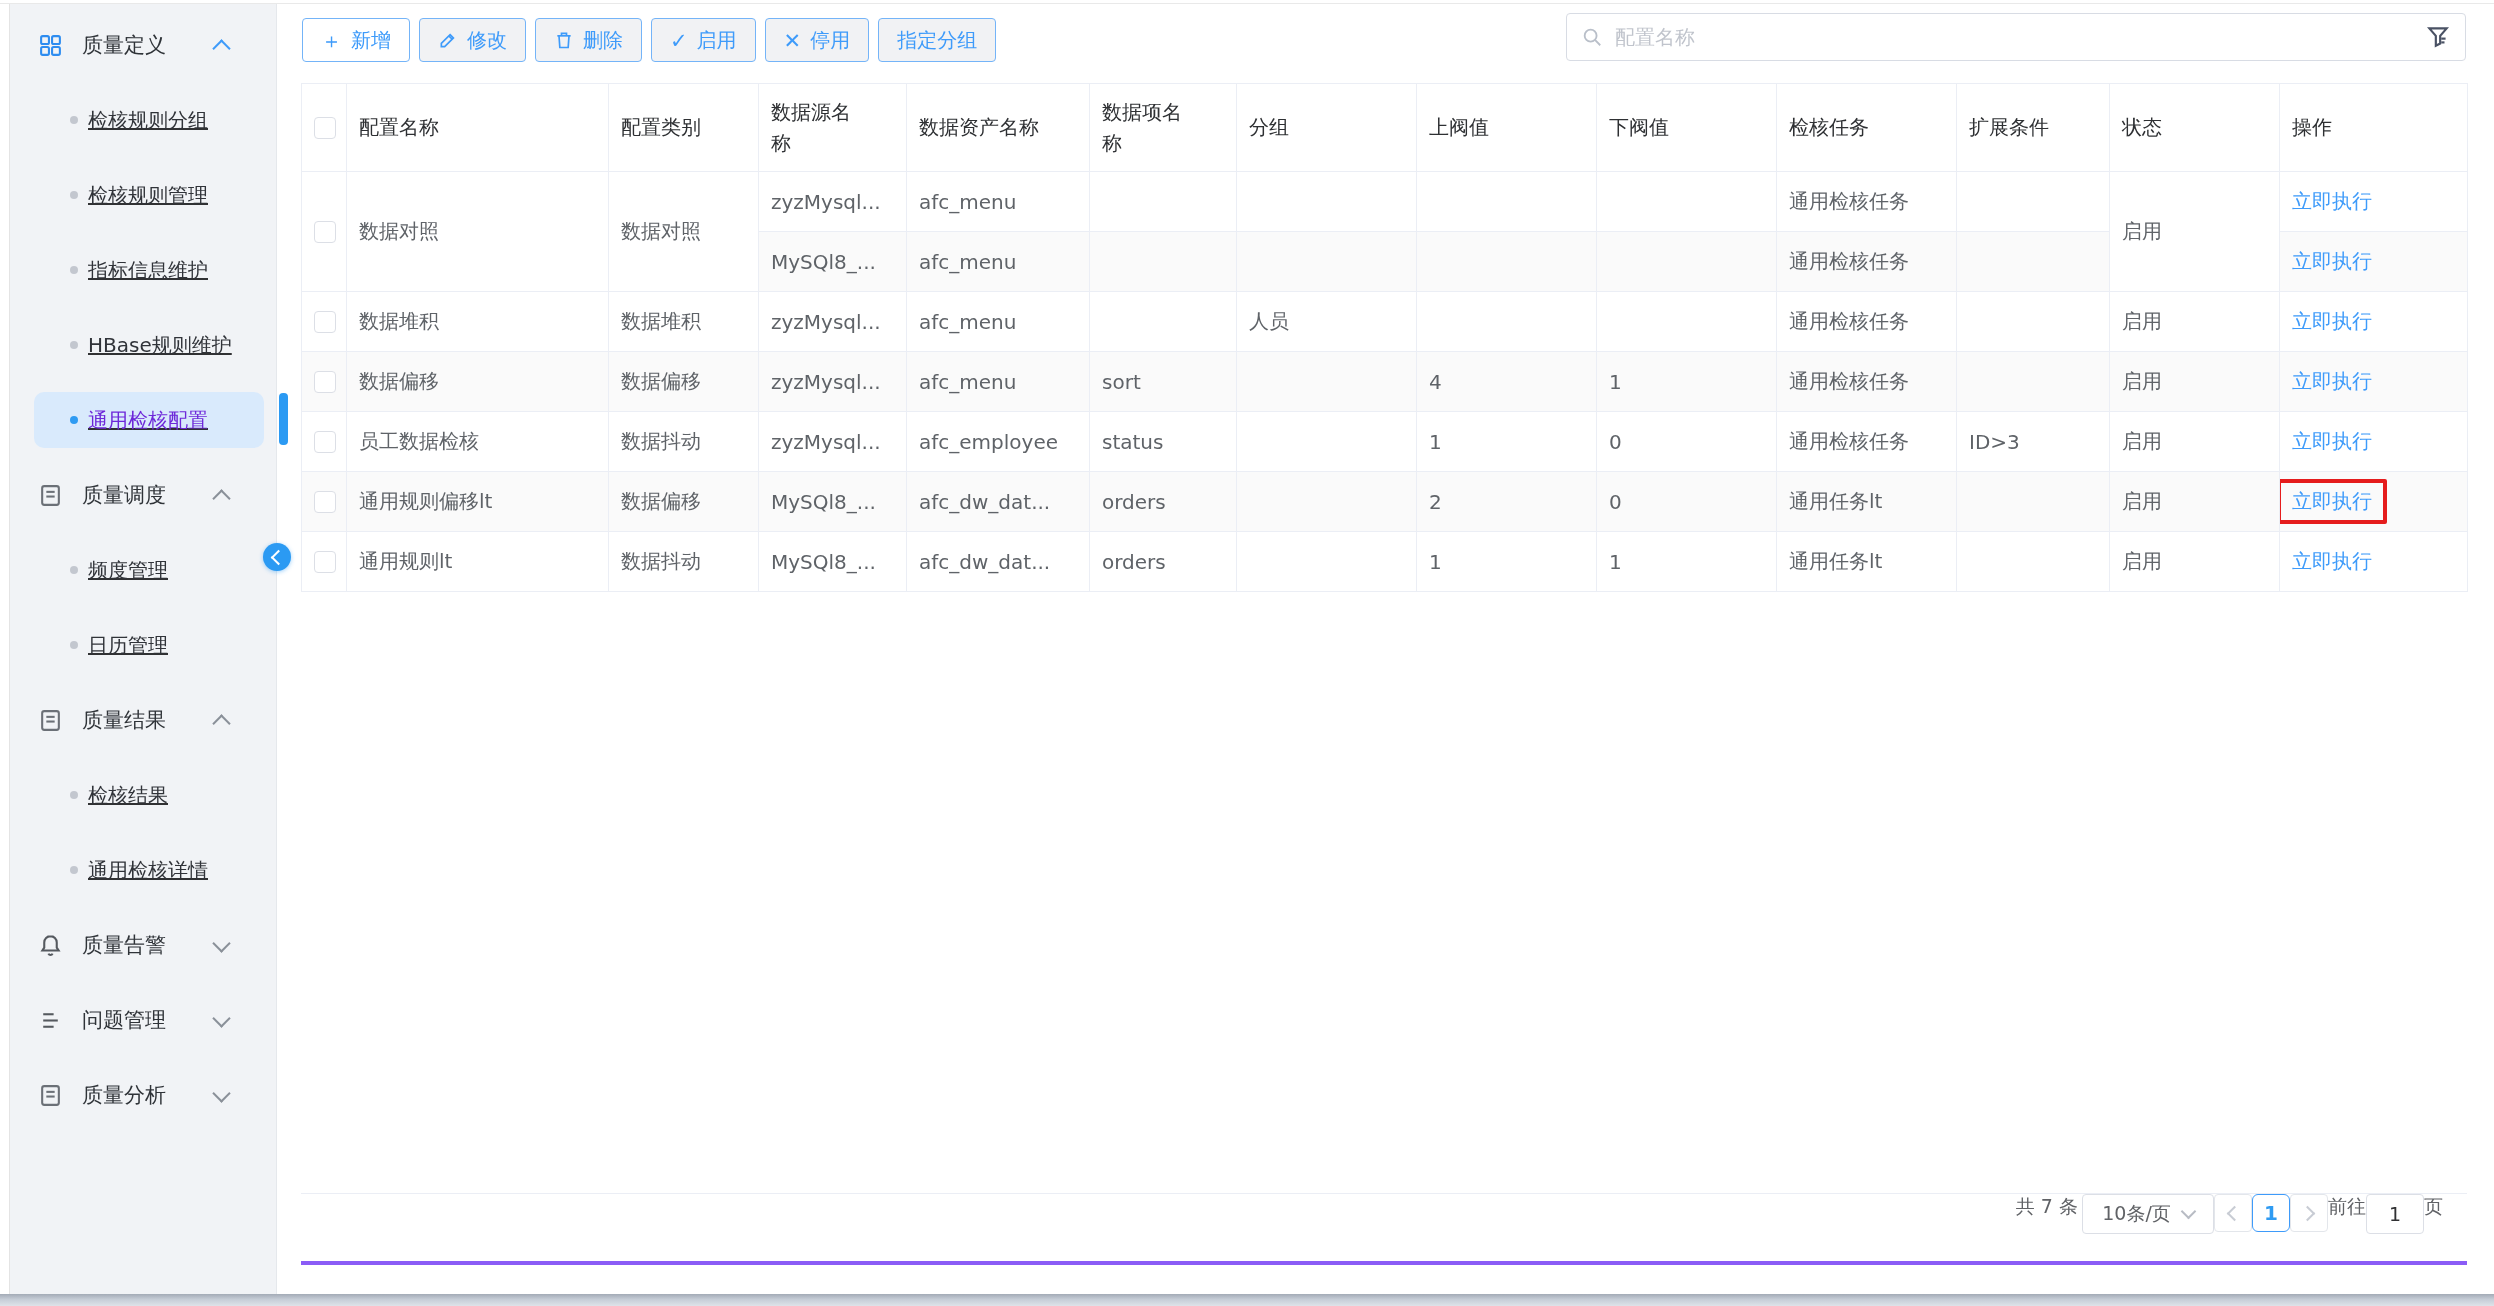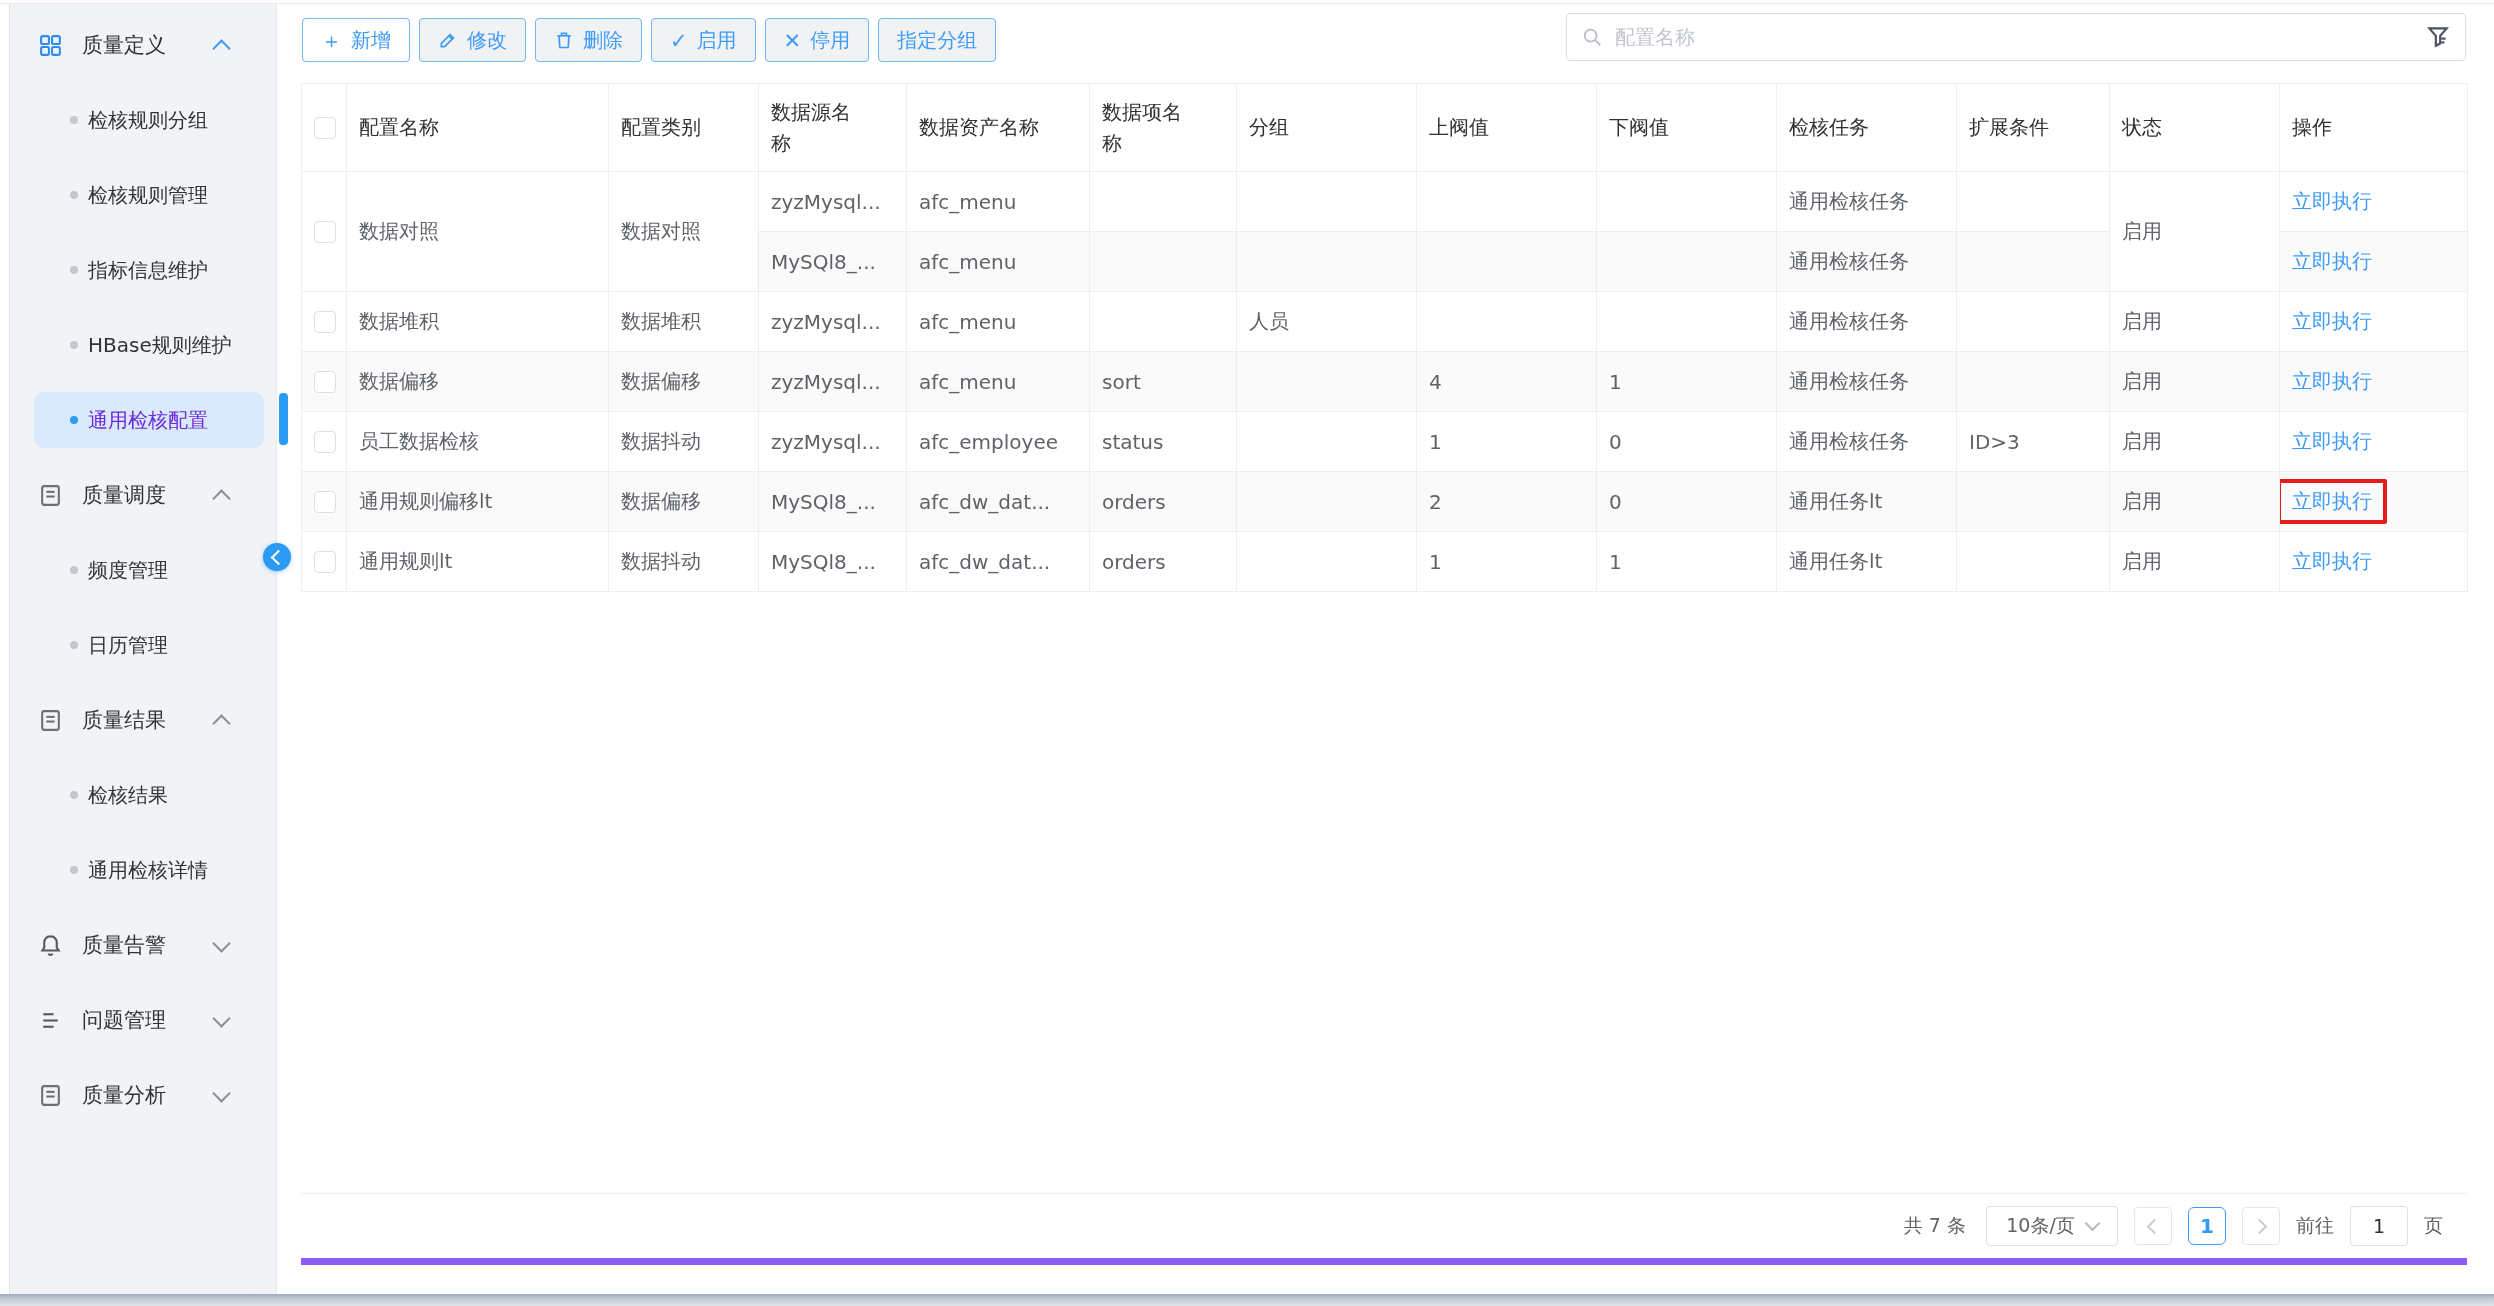--- a/index.html
+++ b/index.html
@@ -18,21 +18,21 @@
   .sidebar .left-strip{position:absolute;left:0;top:0;width:9px;height:100%;background:#fff;border-right:1px solid #e4e4e4;}
   .menu{position:absolute;left:0;top:16px;width:100%;}
   .menu-item{position:relative;height:50px;margin-bottom:25px;display:flex;align-items:center;cursor:pointer;}
   .menu-item.group{padding-left:38px;}
   .menu-item.group .mi-label{margin-left:19px;font-size:21px;font-weight:500;color:#2f3338;}
   .menu-item.group svg{width:25px;height:25px;}
   .chev{position:absolute;right:48px;width:11px;height:11px;border-right:2px solid #8a9099;border-bottom:2px solid #8a9099;}
   .chev.up{transform:rotate(-135deg);margin-top:6px;}
   .chev.down{transform:rotate(45deg);margin-top:-4px;}
   .chev.blue{border-color:#3e9bfa;}
-  .menu-item.child{padding-left:70px;}
+  .menu-item.child{padding-left:70px;text-decoration:underline;}
   .dot{width:8px;height:8px;border-radius:50%;background:#c3c7cf;flex:0 0 auto;}
   .menu-item.child .mi-label{margin-left:10px;font-size:20px;color:#303339;}
   .menu-item.child.selected::before{
     content:"";position:absolute;left:34px;right:12px;top:-3px;bottom:-3px;
     background:#d9eafc;border-radius:10px;z-index:0;
   }
   .menu-item.child.selected .dot{background:#2f9bf2;z-index:1;}
   .menu-item.child.selected .mi-label{color:#6d28d9;z-index:1;}
   .active-bar{position:absolute;left:279px;top:393px;width:9px;height:52px;background:#2b9af3;border-radius:4px;z-index:6;}
   .collapse-btn{
@@ -84,22 +84,22 @@
   tr.stripe td{background:#fafafa;}
   td.merged,th.sel,td.sel{background:#fff;}
   .cbx{display:block;width:20px;height:20px;border:1px solid #dcdfe6;border-radius:4px;background:#fff;margin:0 auto;cursor:pointer;}
   a.exec{color:#3e9bfa;text-decoration:none;cursor:pointer;font-family:Liberation Serif, serif;}
   td.op{padding-left:22px;}
   .exec-highlight{display:inline-block;border:4px solid #e51c1c;border-radius:2px;padding:5px 11px;margin-left:-15px;}
 
   
   .pagebar{
     position:absolute;left:23px;top:1189px;width:2166px;height:72px;box-sizing:border-box;
-    border-top:1px solid #ebeef5;border-bottom:7px solid #8b5cf6;
-    display:flex;align-items:center;justify-content:flex-end;gap:16px;padding-right:24px;
+    border-top:1px solid #ebeef5;border-bottom:4px solid #8b5cf6;
+    display:flex;align-items:flex-start;justify-content:flex-end;padding-right:24px;
     font-size:19px;color:#606266;
   }
   .pg-total{margin-right:4px;}
   .pg-size{
     width:132px;height:40px;border:1px solid #dcdfe6;border-radius:4px;box-sizing:border-box;
     display:flex;align-items:center;justify-content:center;gap:12px;cursor:pointer;background:#fff;
   }
   .pg-size .chev{position:static;border-color:#b8bcc4;transform:rotate(45deg);margin-top:-5px;width:9px;height:9px;}
   .pg-arrow{
     width:38px;height:38px;border:1px solid #e3e6eb;border-radius:4px;background:#fff;box-sizing:border-box;

